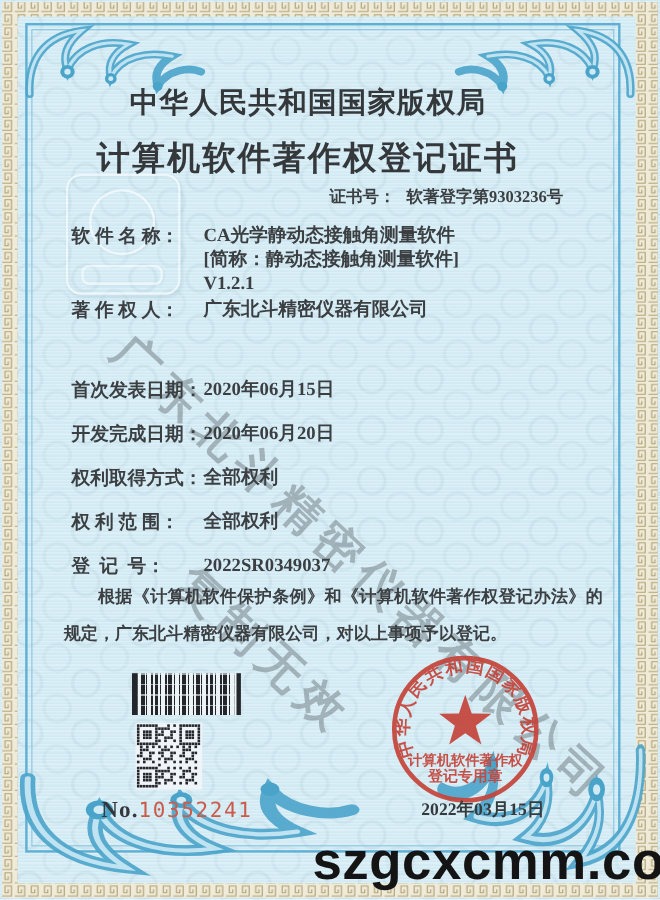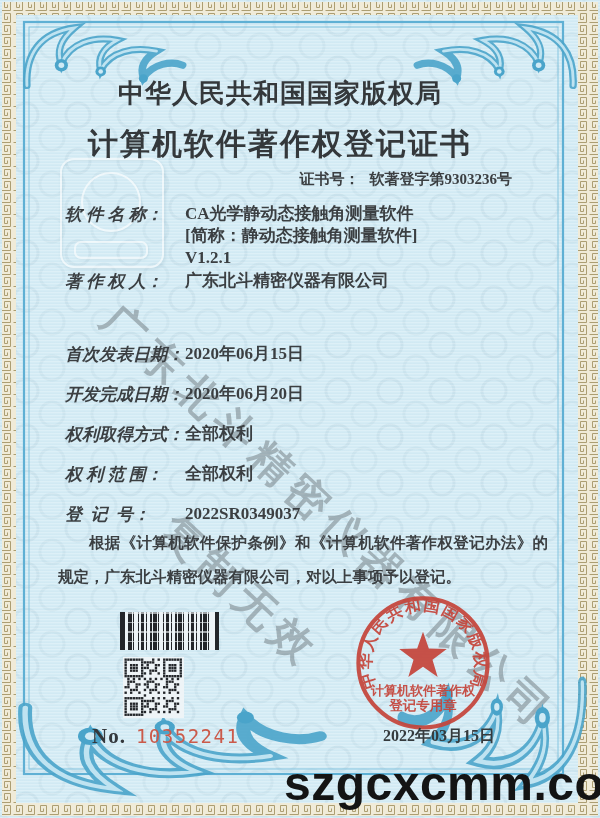--- a/index.html
+++ b/index.html
@@ -29,36 +29,36 @@
       border:2px solid rgba(255,255,255,.85);box-shadow:1px 1px 2px rgba(140,175,192,.3);}
   
   .authority{left:30px;top:76px;width:500px;text-align:center;font-size:26px;font-weight:bold;
       color:#34383b;letter-spacing:1px;z-index:4;}
   .cert-title{left:30px;top:124px;width:500px;text-align:center;font-size:30px;font-weight:bold;
       color:#34383b;letter-spacing:2px;z-index:4;}
   .certline{left:200px;top:170px;width:312px;text-align:right;font-size:15px;font-weight:bold;color:#3b3f42;z-index:4;}
   .certline .gap{margin-left:10px;}
   
   .row{position:absolute;left:65px;width:480px;z-index:4;color:#3b3f42;font-weight:bold;font-size:17px;}
-  .row .lbl{position:absolute;left:0;top:0;white-space:pre;font-style:italic;}
+  .row .lbl{position:absolute;left:0;top:0;white-space:pre;}
   .row .val{position:absolute;left:120px;top:0;white-space:pre;line-height:22px;}
   .statement{left:58px;top:526px;width:490px;z-index:4;color:#3b3f42;font-weight:bold;font-size:15.5px;
       line-height:34px;text-indent:2em;text-align:justify;}
   
   .barcode{left:120px;top:612px;width:90px;height:38px;z-index:5;
       border-left:5px solid #23262a;border-right:4px solid #23262a;
       box-shadow:inset 2px 0 0 #eef4f7, inset -2px 0 0 #eef4f7;
       background:
         repeating-linear-gradient(0deg, rgba(238,244,247,0) 0 8px, rgba(238,244,247,.6) 8px 9.5px),
         repeating-linear-gradient(90deg, #23262a 0 1.5px, rgba(238,244,247,.9) 1.5px 3px, #23262a 3px 6.5px, rgba(238,244,247,.9) 6.5px 8px, #23262a 8px 9px, rgba(238,244,247,.9) 9px 12.5px);}
   .qr{left:123px;top:657px;z-index:5;}
   
   .serial{left:92px;top:724px;z-index:6;white-space:nowrap;}
   .no-prefix{font-size:21px;color:#33383c;font-weight:bold;letter-spacing:1px;}
-  .no-digits{font-size:19px;color:#cb5a4a;font-family:"DejaVu Sans Mono",monospace;letter-spacing:1.5px;margin-left:10px;}
+  .no-digits{font-size:19px;color:#cb5a4a;font-family:"DejaVu Sans Mono",monospace;letter-spacing:1.5px;margin-left:0;}
   .issue-date{left:355px;top:726px;width:140px;text-align:right;font-size:16px;font-weight:bold;color:#353a3d;z-index:7;}
   .seal-svg{position:absolute;left:350px;top:590px;z-index:6;opacity:.92;}
   
   .site-wm{left:284px;top:756px;font-family:"Liberation Sans","DejaVu Sans",sans-serif;
       font-size:48px;font-weight:600;color:#141414;letter-spacing:0.5px;white-space:nowrap;z-index:9;}
 </style>
 </head>
 <body>
 
 <div class="cert">

